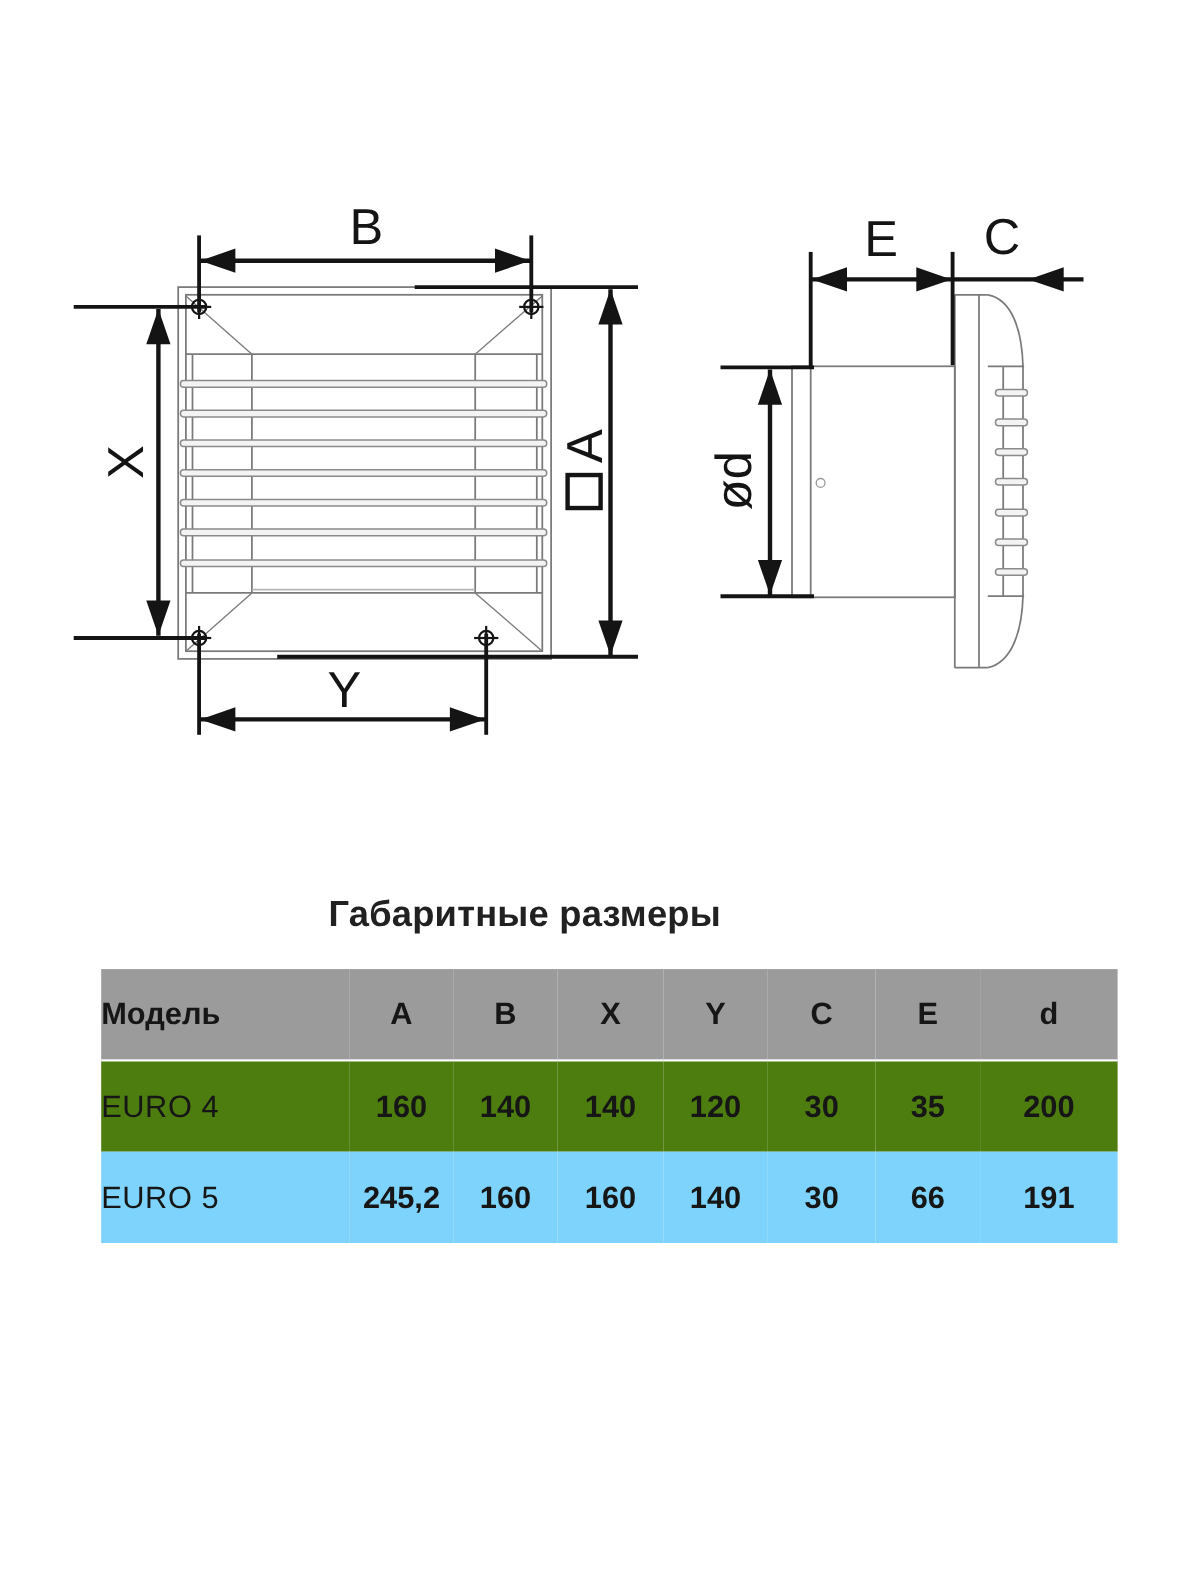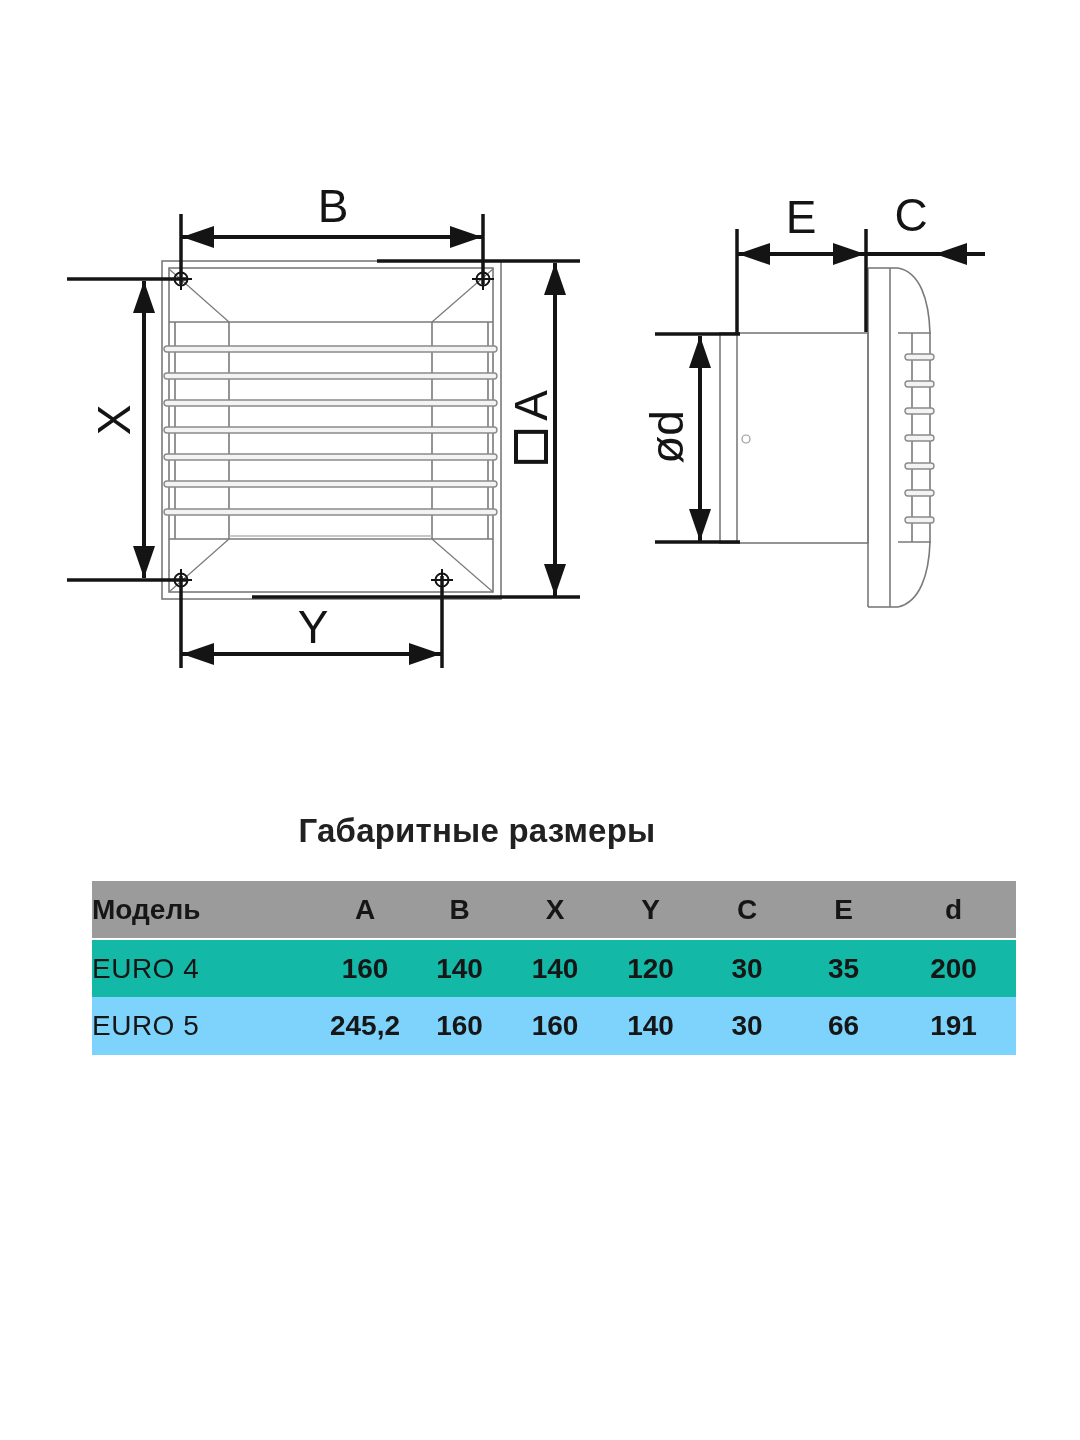--- a/index.html
+++ b/index.html
@@ -33,28 +33,28 @@
     font-size:33px; font-weight:700; color:#212121;
     letter-spacing:0.2px;
     margin-left:33px;
   }
   table.dim-table {
     position:absolute; left:92px; top:881px;
     width:924px;
     border-collapse:collapse;
     table-layout:fixed;
   }
-  table.dim-table tr { height:58px; }
+  table.dim-table tr { height:83px; }
   table.dim-table th, table.dim-table td {
     padding:0; margin:0; vertical-align:middle;
     font-size:28px; color:#161616;
   }
   tr.head-row { background:#9b9b9b; }
   tr.head-row th { font-weight:700; border-bottom:2px solid #ffffff; }
-  tr.row-shaded { background:#14b8a6; }
+  tr.row-shaded { background:#4d7c0f; }
   tr.row-plain { background:#7dd3fc; }
   th.model-col, td.model-cell { text-align:left; padding-left:16px; }
   td.model-cell { font-weight:400; letter-spacing:0.5px; }
   th.val-col, td.val-cell { text-align:center; }
   td.val-cell { font-weight:700; }
   th.last-col, td.last-cell { padding-right:32px; }
 </style>
 </head>
 <body>
 

